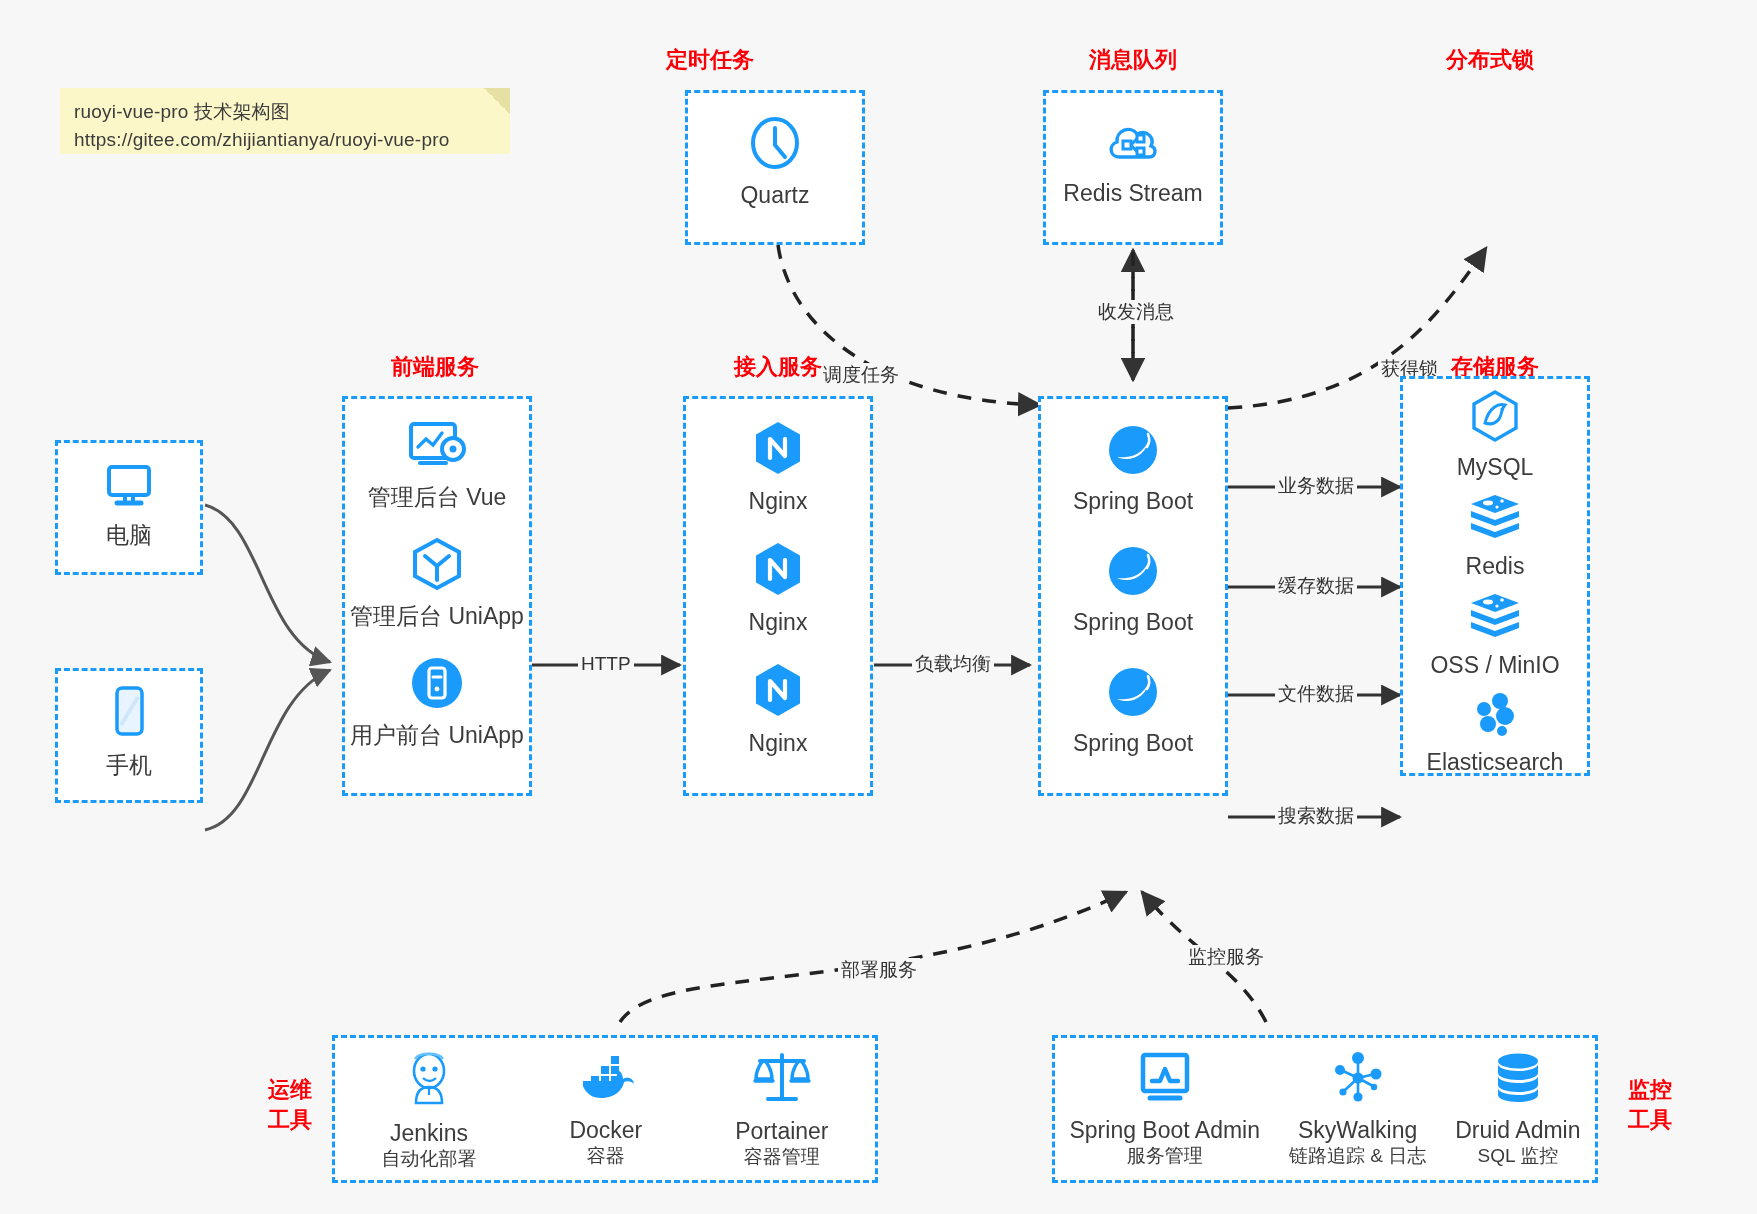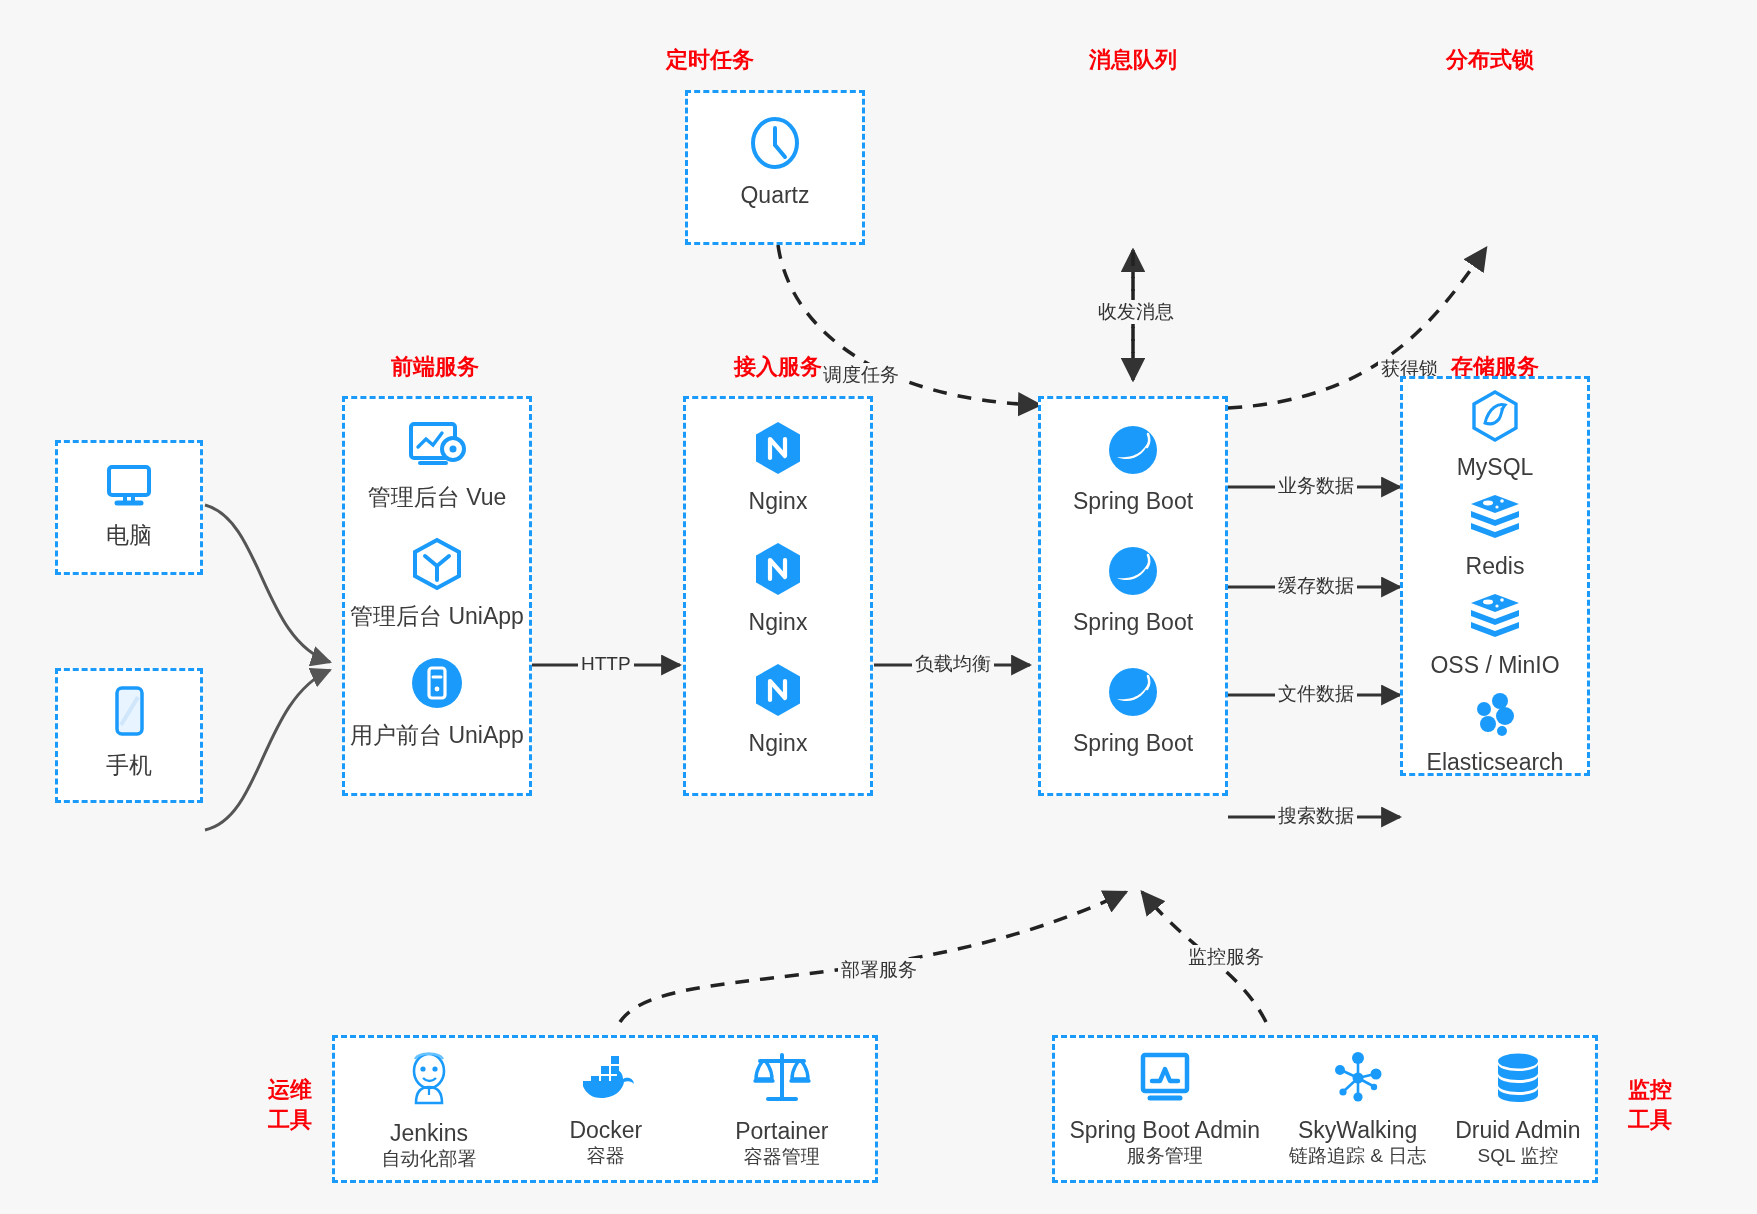--- a/index.html
+++ b/index.html
@@ -56,20 +56,27 @@
     padding:0 3px;white-space:nowrap;line-height:24px;
   }
 
   svg.overlay{position:absolute;left:0;top:0;width:1757px;height:1214px;pointer-events:none;}
 </style>
 </head>
 <body>
 
 <div id="stage">
 
+  <div class="abs note">
+    <div class="fold"></div>
+    <div class="txt">
+      <div>ruoyi-vue-pro 技术架构图</div>
+      <div>https://gitee.com/zhijiantianya/ruoyi-vue-pro</div>
+    </div>
+  </div>
 
   <svg class="overlay" viewBox="0 0 1757 1214">
     <defs>
       <marker id="ah" viewBox="0 0 10 10" refX="9" refY="5" markerWidth="7" markerHeight="7" orient="auto-start-reverse">
         <path d="M 0 0 L 10 5 L 0 10 z" fill="#333"></path>
       </marker>
       <marker id="ahg" viewBox="0 0 10 10" refX="9" refY="5" markerWidth="7" markerHeight="7" orient="auto-start-reverse">
         <path d="M 0 0 L 10 5 L 0 10 z" fill="#555"></path>
       </marker>
     </defs>
@@ -105,20 +112,34 @@
         <svg width="56" height="56" viewBox="0 0 56 56">
           <ellipse cx="28" cy="28" rx="22" ry="24" fill="none" stroke="#1a9bfc" stroke-width="4"></ellipse>
           <path d="M28 13 L28 30 L38 42" fill="none" stroke="#1a9bfc" stroke-width="4" stroke-linecap="round"></path>
         </svg>
       </span>
       <span class="cap">Quartz</span>
     </div>
   </div>
 
   <div class="abs gtitle" style="left:1043px;top:45px;width:180px;">消息队列</div>
+  <div class="abs dbox" style="left:1043px;top:90px;width:180px;height:155px;">
+    <div class="node" style="margin-top:24px;">
+      <span class="icon">
+        <svg width="56" height="52" viewBox="0 0 56 52">
+          <path d="M14 40 C5 40 3 28 12 25 C11 13 26 8 32 17 C42 12 50 21 46 29 C52 31 51 40 44 40 Z" fill="none" stroke="#1a9bfc" stroke-width="3.4"></path>
+          <rect x="18" y="24" width="8" height="8" fill="none" stroke="#1a9bfc" stroke-width="3"></rect>
+          <rect x="32" y="18" width="7" height="7" fill="none" stroke="#1a9bfc" stroke-width="3"></rect>
+          <rect x="32" y="31" width="7" height="7" fill="none" stroke="#1a9bfc" stroke-width="3"></rect>
+          <path d="M26 28 L32 21.5 M26 28 L32 34.5" stroke="#1a9bfc" stroke-width="3" fill="none"></path>
+        </svg>
+      </span>
+      <span class="cap">Redis Stream</span>
+    </div>
+  </div>
 
   <div class="abs gtitle" style="left:1400px;top:45px;width:180px;">分布式锁</div>
 
   <div class="abs elabel" style="left:820px;top:363px;">调度任务</div>
   <div class="abs elabel" style="left:1095px;top:300px;">收发消息</div>
   <div class="abs elabel" style="left:1378px;top:357px;">获得锁</div>
 
   <div class="abs dbox" style="left:55px;top:440px;width:148px;height:135px;">
     <div class="node" style="margin-top:16px;">
       <span class="icon">

